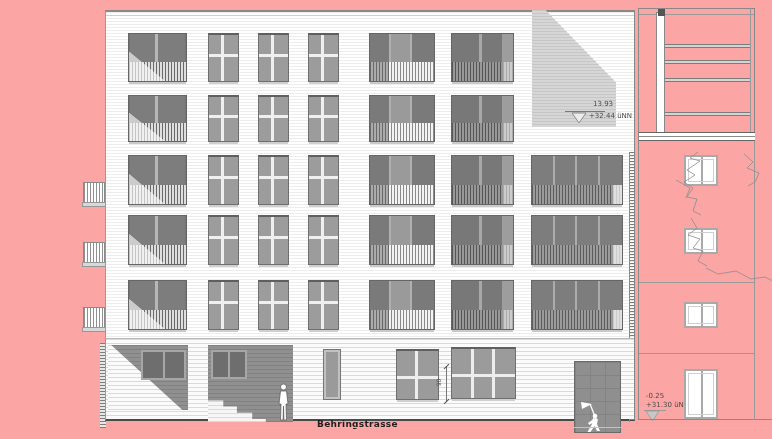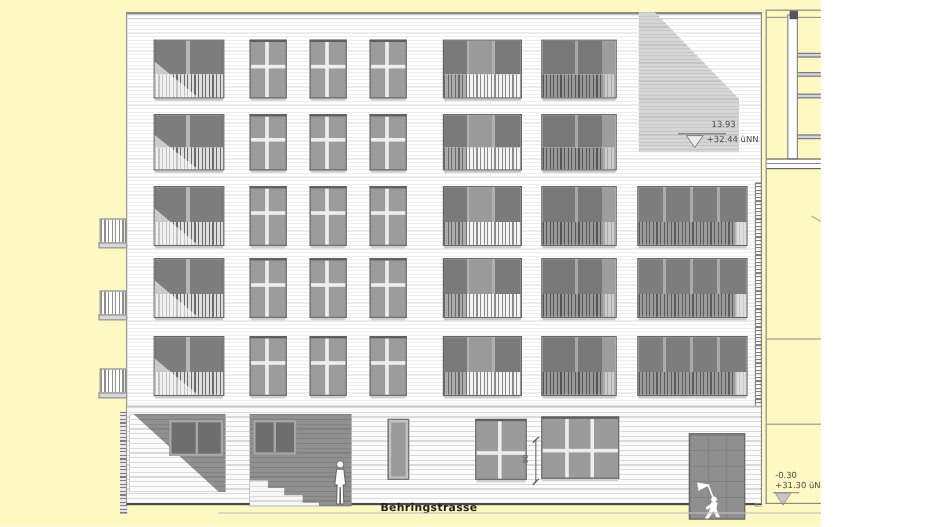--- a/index.html
+++ b/index.html
@@ -1,18 +1,18 @@
 <!DOCTYPE html>
 <html><head>
 <meta charset="utf-8">
 <style>
   *{box-sizing:border-box;margin:0;padding:0}
   html,body{background:#fff}
   body{font-family:"DejaVu Sans","Liberation Sans",sans-serif}
-  .page{position:relative;width:684px;height:439px;background:#fef9c3;overflow:hidden}
+  .page{position:relative;width:772px;height:439px;background:#fca5a5;overflow:hidden}
   .abs,.win,.balc,.lvl span,.lvl svg{position:absolute}
 
   
   #facade{position:absolute;left:105px;top:10px;width:530px;height:411px;
     background:repeating-linear-gradient(180deg,#ededed 0 1px,#ffffff 1px 3px);
     border-left:1px solid #999;border-right:1px solid #888;
     border-top:2px solid #8a8a8a;border-bottom:2px solid #4a4a4a}
   .parapet-line{position:absolute;left:0;right:0;top:3px;height:1px;background:#cfcfcf}
 
   
@@ -302,21 +302,21 @@
   <div class="lvl lvl-top">
     <span class="t1">13.93</span>
     <div class="mline"></div>
     <svg width="18" height="13" viewBox="0 0 18 13">
       <path d="M2 1 H16 L9 11 Z" fill="#ececec" stroke="#777" stroke-width=".8"></path>
     </svg>
     <span class="t2">+32.44 üNN</span>
   </div>
 
   <div class="lvl lvl-bot">
-    <span class="t1">-0.30</span>
+    <span class="t1">-0.25</span>
     <span class="t2">+31.30 üNN</span>
     <svg width="22" height="12" viewBox="0 0 22 12">
       <path d="M0 .5 H22" stroke="#999" stroke-width="1"></path>
       <path d="M2 1 H15 L8.5 11 Z" fill="#c7c7c7" stroke="#999" stroke-width=".8"></path>
     </svg>
   </div>
 
   <div class="street">Behringstrasse</div>
 
   <div class="gl-side"></div>

